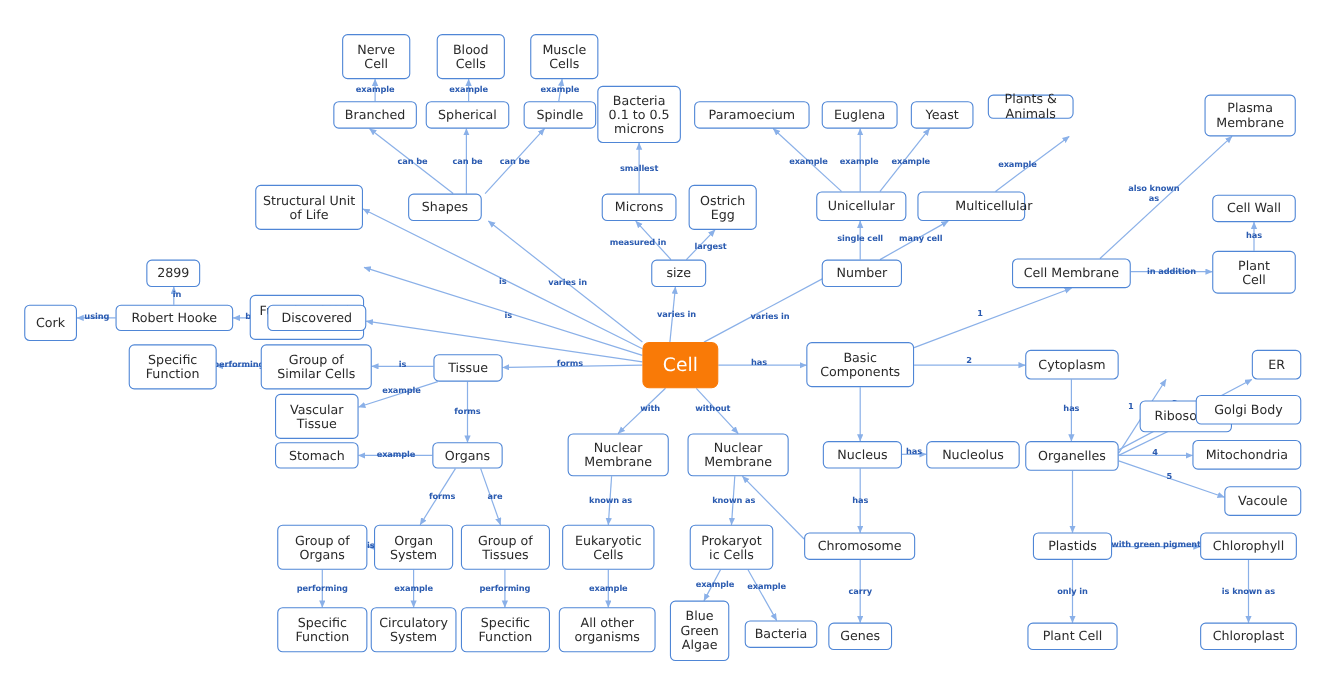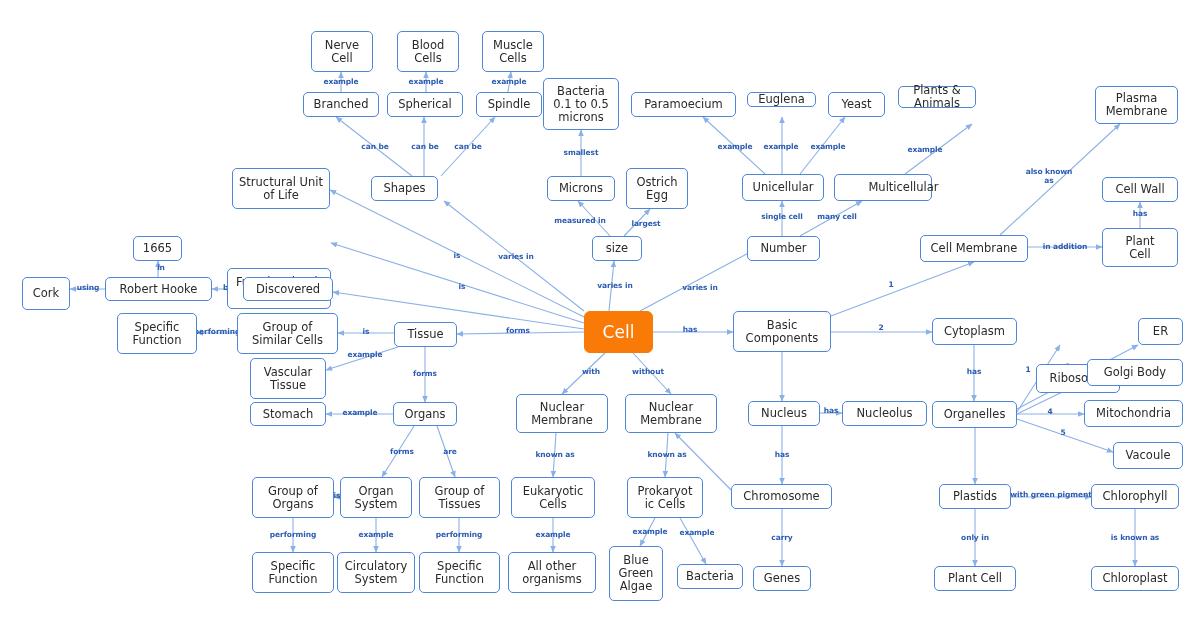--- a/index.html
+++ b/index.html
@@ -176,38 +176,38 @@
 Cells</div>
       <div class="node" style="left: 482px; top: 31px; width: 62px; height: 41px;">Muscle
 Cells</div>
       <div class="node" style="left: 303px; top: 92px; width: 76px; height: 25px;">Branched</div>
       <div class="node" style="left: 387px; top: 92px; width: 76px; height: 25px;">Spherical</div>
       <div class="node" style="left: 476px; top: 92px; width: 66px; height: 25px;">Spindle</div>
       <div class="node" style="left: 543px; top: 78px; width: 76px; height: 52px;">Bacteria
 0.1 to 0.5
 microns</div>
       <div class="node" style="left: 631px; top: 92px; width: 105px; height: 25px;">Paramoecium</div>
-      <div class="node" style="left: 747px; top: 92px; width: 69px; height: 15px;">Euglena</div>
+      <div class="node" style="left: 747px; top: 92px; width: 69px; height: 25px;">Euglena</div>
       <div class="node" style="left: 828px; top: 92px; width: 57px; height: 25px;">Yeast</div>
       <div class="node" style="left: 898px; top: 86px; width: 78px; height: 22px;">Plants &amp;
 Animals</div>
       <div class="node" style="left: 1095px; top: 86px; width: 83px; height: 38px;">Plasma
 Membrane</div>
       <div class="node" style="left: 371px; top: 176px; width: 67px; height: 25px;">Shapes</div>
       <div class="node" style="left: 547px; top: 176px; width: 68px; height: 25px;">Microns</div>
       <div class="node" style="left: 626px; top: 168px; width: 62px; height: 41px;">Ostrich
 Egg</div>
       <div class="node" style="left: 742px; top: 174px; width: 82px; height: 27px;">Unicellular</div>
       <div class="node" style="left: 834px; top: 174px; width: 98px; height: 27px; padding-left: 44px;">Multicellular</div>
       <div class="node" style="left: 1102px; top: 177px; width: 76px; height: 25px;">Cell  Wall</div>
       <div class="node" style="left: 232px; top: 168px; width: 98px; height: 41px;">Structural Unit
 of Life</div>
       <div class="node" style="left: 227px; top: 224px; width: 104px; height: 41px; margin-top: 44px;">Functional Unit
 of Life</div>
-      <div class="node" style="left: 133px; top: 236px; width: 49px; height: 25px;">1665</div>
+      <div class="node" style="left: 133px; top: 236px; width: 49px; height: 25px;">2899</div>
       <div class="node" style="left: 592px; top: 236px; width: 50px; height: 25px;">size</div>
       <div class="node" style="left: 747px; top: 236px; width: 73px; height: 25px;">Number</div>
       <div class="node" style="left: 920px; top: 235px; width: 108px; height: 27px;">Cell Membrane</div>
       <div class="node" style="left: 1102px; top: 228px; width: 76px; height: 39px; text-align: center;">Plant
 Cell</div>
       <div class="node" style="left: 22px; top: 277px; width: 48px; height: 33px;">Cork</div>
       <div class="node" style="left: 105px; top: 277px; width: 107px; height: 24px;">Robert Hooke</div>
       <div class="node" style="left: 243px; top: 277px; width: 90px; height: 24px;">Discovered</div>
       <div class="node" style="left: 117px; top: 313px; width: 80px; height: 41px;">Specific
 Function</div>

